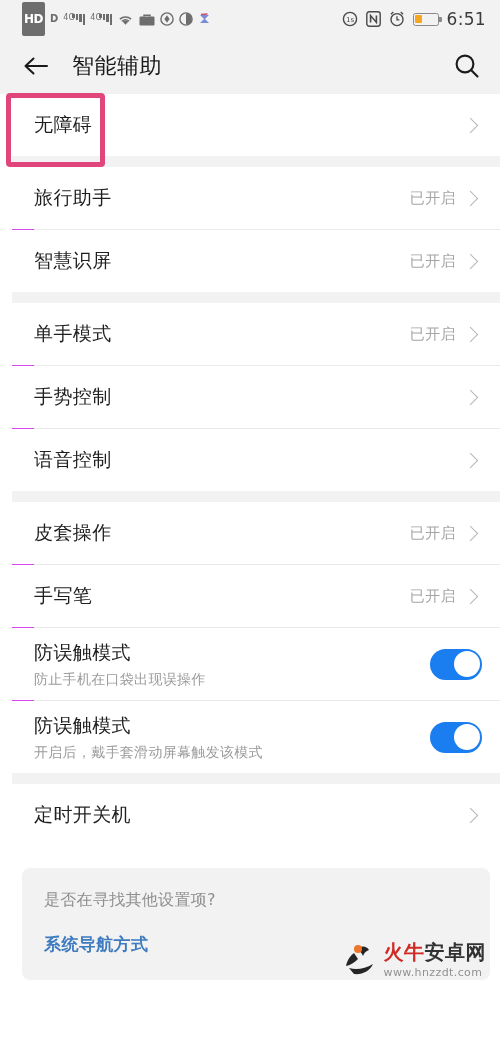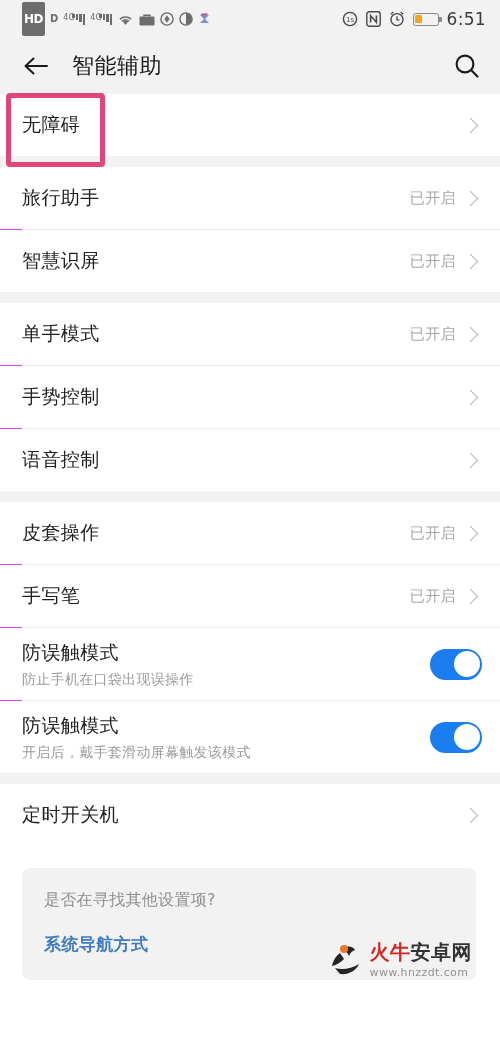--- a/index.html
+++ b/index.html
@@ -47,21 +47,21 @@
   .appbar {
     height: 56px; background: #f2f2f2;
     display: flex; align-items: center; padding: 0 18px 0 22px;
   }
   .appbar .title {
     font-size: 22px; color: #1a1a1a; margin-left: 22px; flex: 1; letter-spacing: 0.5px;
   }
   .tap-ic { cursor: pointer; }
 
   
-  .list { background: #d946ef; }
+  .list { background: #d946ef; margin-left: 12px; }
   .gap { height: 11px; background: #f2f2f2; }
   .row {
     position: relative; background: #ffffff;
     display: flex; align-items: center; padding: 0 18px 0 22px;
     min-height: 62px;
   }
   .row.two { min-height: 72px; align-items: center; }
   .row .labels { flex: 1; display: flex; flex-direction: column; justify-content: center; }
   .row .lbl { font-size: 19px; color: #1f1f1f; letter-spacing: 0.4px; }
   .row .sub { font-size: 14px; color: #9b9b9b; margin-top: 5px; letter-spacing: 0.3px; }
@@ -77,21 +77,21 @@
   .toggle .knob { position: absolute; top: 2.5px; right: 2.5px; width: 26px; height: 26px;
                   border-radius: 50%; background: #ffffff; }
 
   
   .hl-box {
     position: absolute; left: 6px; top: 93px; width: 99px; height: 74px;
     border: 5px solid #e0457b; border-radius: 4px; pointer-events: none; z-index: 5;
   }
 
   
-  .footer-wrap { padding: 22px 24px 0 22px; background: #ffffff; }
+  .footer-wrap { padding: 22px 10px 0 22px; background: #ffffff; }
   .footer-card { background: #f2f2f2; border-radius: 8px; padding: 22px 22px 24px 22px; position: relative; }
   .footer-card .q { font-size: 16px; color: #8e8e8e; letter-spacing: 0.3px; }
   .footer-card .link { font-size: 17px; color: #3e7bbf; margin-top: 22px; font-weight: bold; letter-spacing: 0.4px; cursor: pointer; }
 
   
   .watermark { position: absolute; right: 4px; bottom: 2px; display: flex; align-items: flex-end; gap: 3px; opacity: 0.96; }
   .wm-logo { width: 40px; height: 42px; position: relative; }
   .wm-text { display: flex; flex-direction: column; line-height: 1; }
   .wm-cn { font-size: 20px; font-weight: bold; letter-spacing: 0.5px; font-family: Liberation Mono, monospace; }
   .wm-cn .red { color: #d0211c; }

